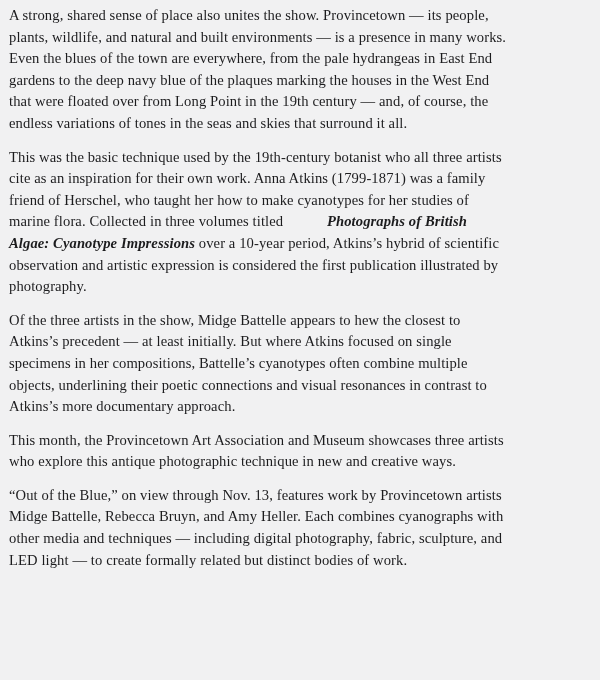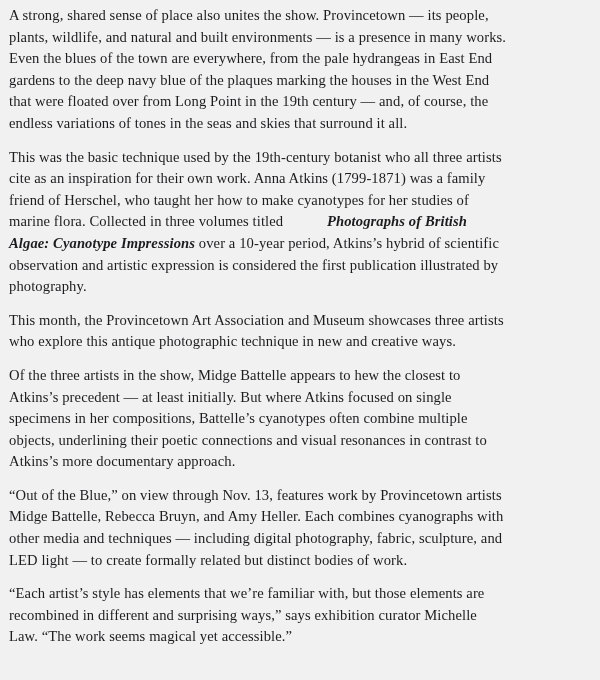--- a/index.html
+++ b/index.html
@@ -31,17 +31,16 @@
     font-style: italic;
     margin-left: 40px;
   }
 </style>
 </head>
 <body style="background: rgb(241, 241, 242); color: rgb(28, 28, 30);">
 
 <div class="article">
   <p class="para">A strong, shared sense of place also unites the show. Provincetown — its people, plants, wildlife, and natural and built environments — is a presence in many works. Even the blues of the town are everywhere, from the pale hydrangeas in East End gardens to the deep navy blue of the plaques marking the houses in the West End that were floated over from Long Point in the 19th century — and, of course, the endless variations of tones in the seas and skies that surround it all.</p>
   <p class="para"><span>This was the basic technique used by the 19th-century botanist who all three artists cite as an inspiration for their own work. Anna Atkins (1799-1871) was a family friend of Herschel, who taught her how to make cyanotypes for her studies of marine flora. Collected in three volumes titled </span><span class="book-title">Photographs of British Algae: Cyanotype Impressions</span><span> over a 10-year period, Atkins’s hybrid of scientific observation and artistic expression is considered the first publication illustrated by photography.</span></p>
+  <p class="para">Of the three artists in the show, Midge Battelle appears to hew the closest to Atkins’s precedent — at least initially. But where Atkins focused on single specimens in her compositions, Battelle’s cyanotypes often combine multiple objects, underlining their poetic connections and visual resonances in contrast to Atkins’s more documentary approach.</p>
   <p class="para">This month, the Provincetown Art Association and Museum showcases three artists who explore this antique photographic technique in new and creative ways.</p>
-  <p class="para">Of the three artists in the show, Midge Battelle appears to hew the closest to Atkins’s precedent — at least initially. But where Atkins focused on single specimens in her compositions, Battelle’s cyanotypes often combine multiple objects, underlining their poetic connections and visual resonances in contrast to Atkins’s more documentary approach.</p>
   <p class="para">“Out of the Blue,” on view through Nov. 13, features work by Provincetown artists Midge Battelle, Rebecca Bruyn, and Amy Heller. Each combines cyanographs with other media and techniques — including digital photography, fabric, sculpture, and LED light — to create formally related but distinct bodies of work.</p>
-  <p class="para">“Each artist’s style has elements that we’re familiar with, but those elements are recombined in different and surprising ways,” says exhibition curator Michelle Law. “The work seems magical yet accessible.”</p>
 </div>
 
 </body></html>

